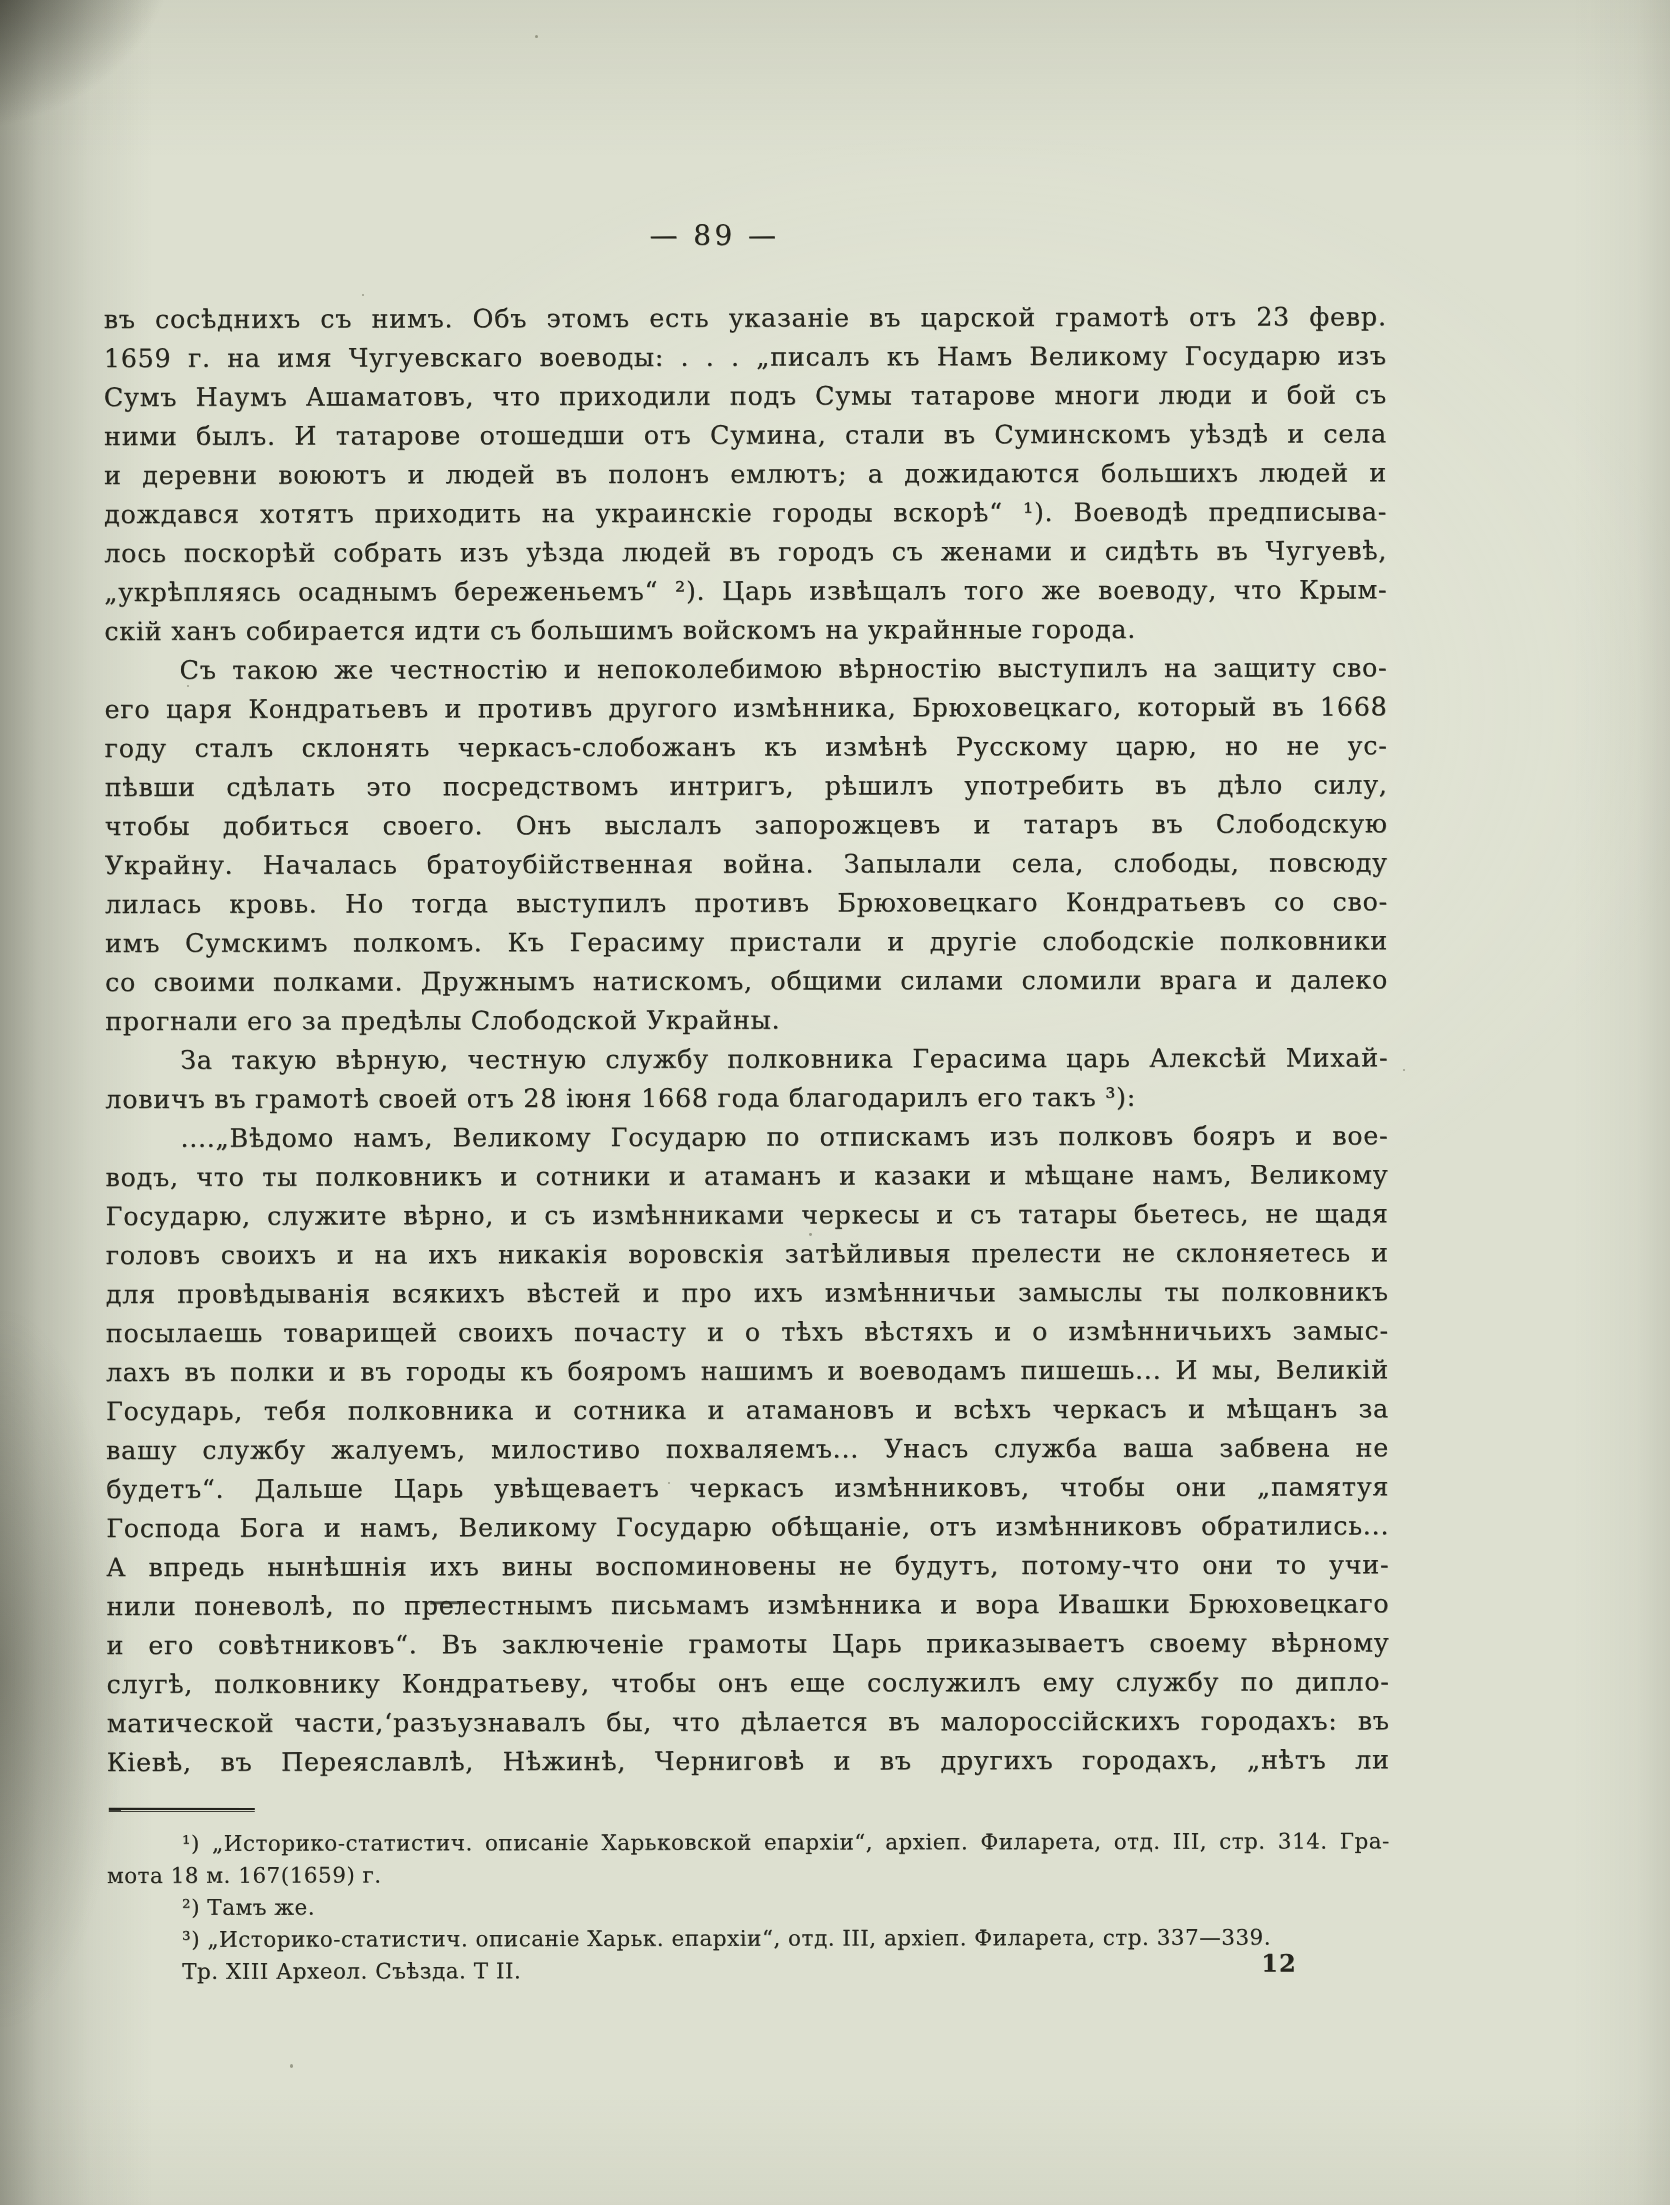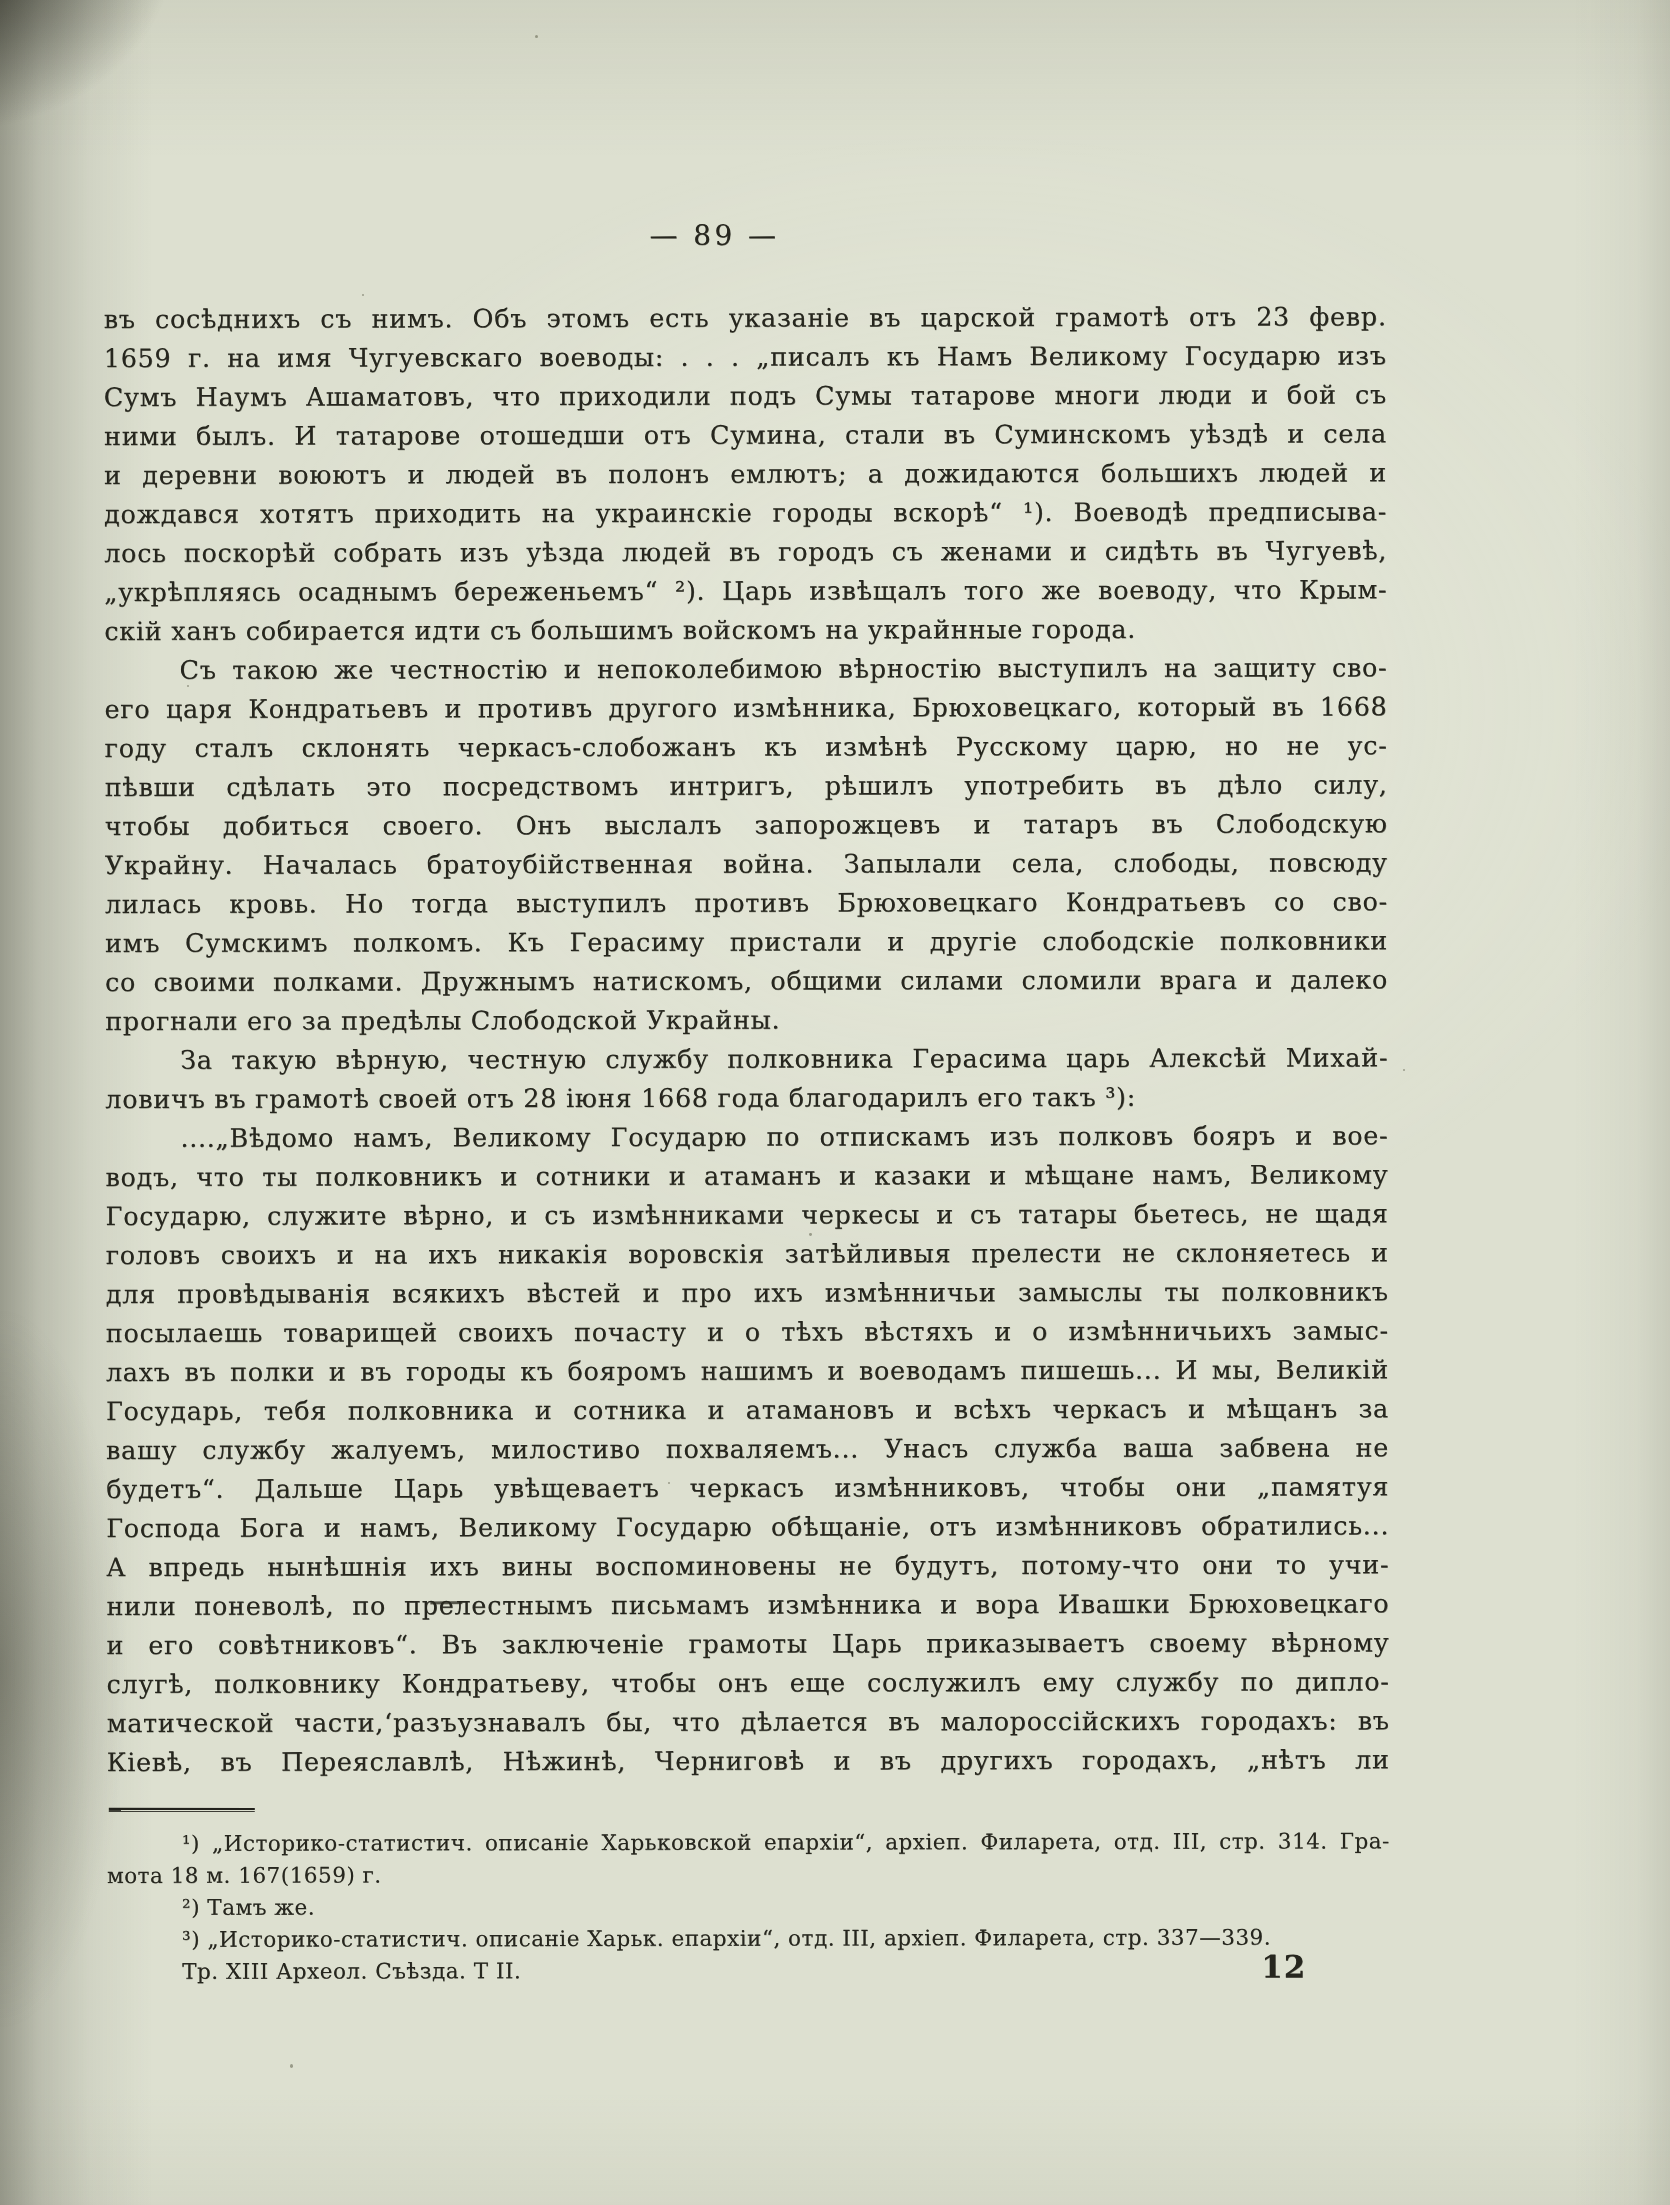--- a/index.html
+++ b/index.html
@@ -48,21 +48,21 @@
   .fline{
     height:32px;line-height:32px;
     font-size:21.5px;letter-spacing:0.5px;
     text-align:justify;text-align-last:left;
     text-shadow:0.2px 0.3px 0.5px rgba(38,38,28,0.5);
   }
   .fline.just{text-align-last:justify;}
   .fline.ind{padding-left:75px;}
   .quire{
     position:absolute;top:1951px;left:1154px;
-    font-size:31px;font-weight:bold;letter-spacing:1.1px;
+    font-size:24px;font-weight:bold;letter-spacing:1.1px;
     text-shadow:0.3px 0.5px 0.6px rgba(38,38,28,0.55);
   }
   .speck{position:absolute;border-radius:50%;background:rgba(70,70,52,0.45);}
   .artifact-dash{
     position:absolute;left:324px;top:1602px;width:32px;height:3.4px;
     background:rgba(40,40,30,0.75);filter:blur(0.3px);
     transform:rotate(-0.4deg);
   }
 </style>
 </head>

